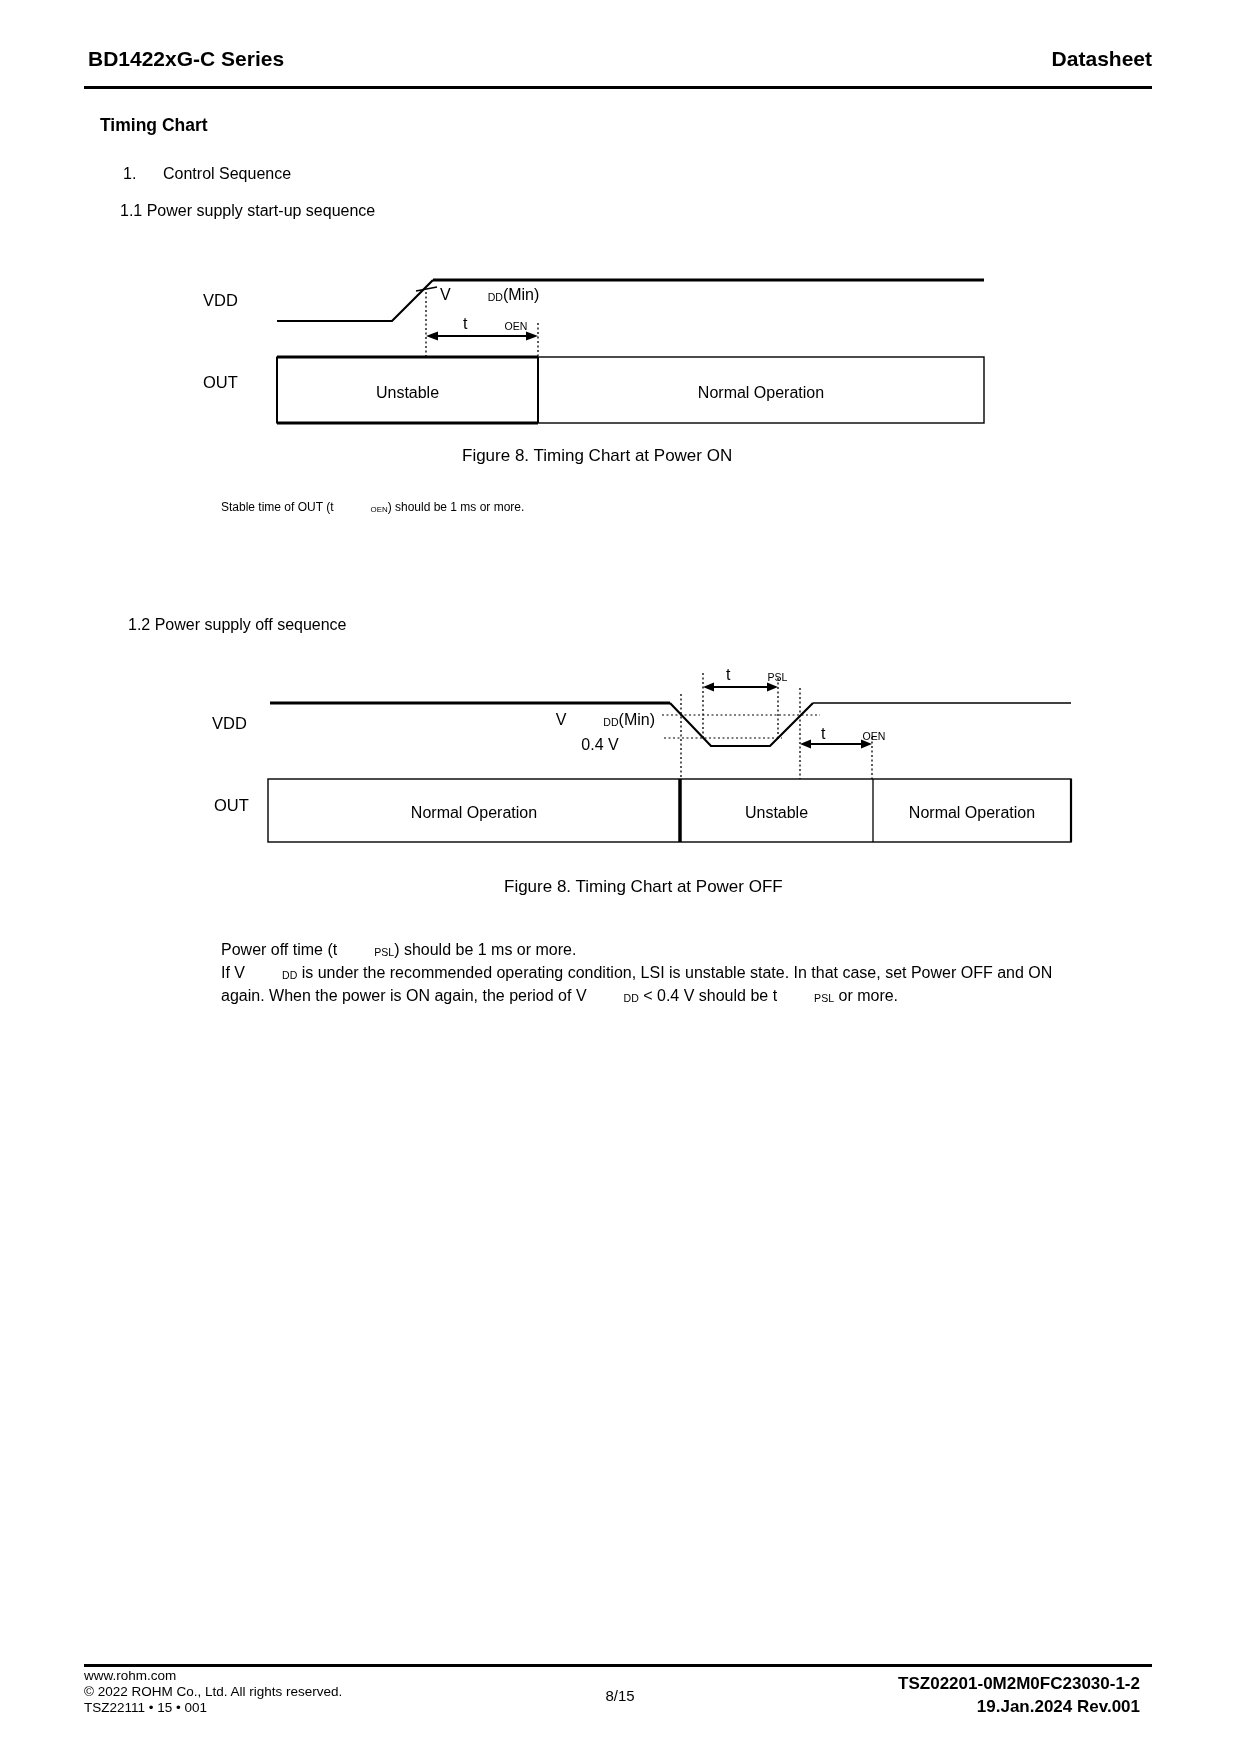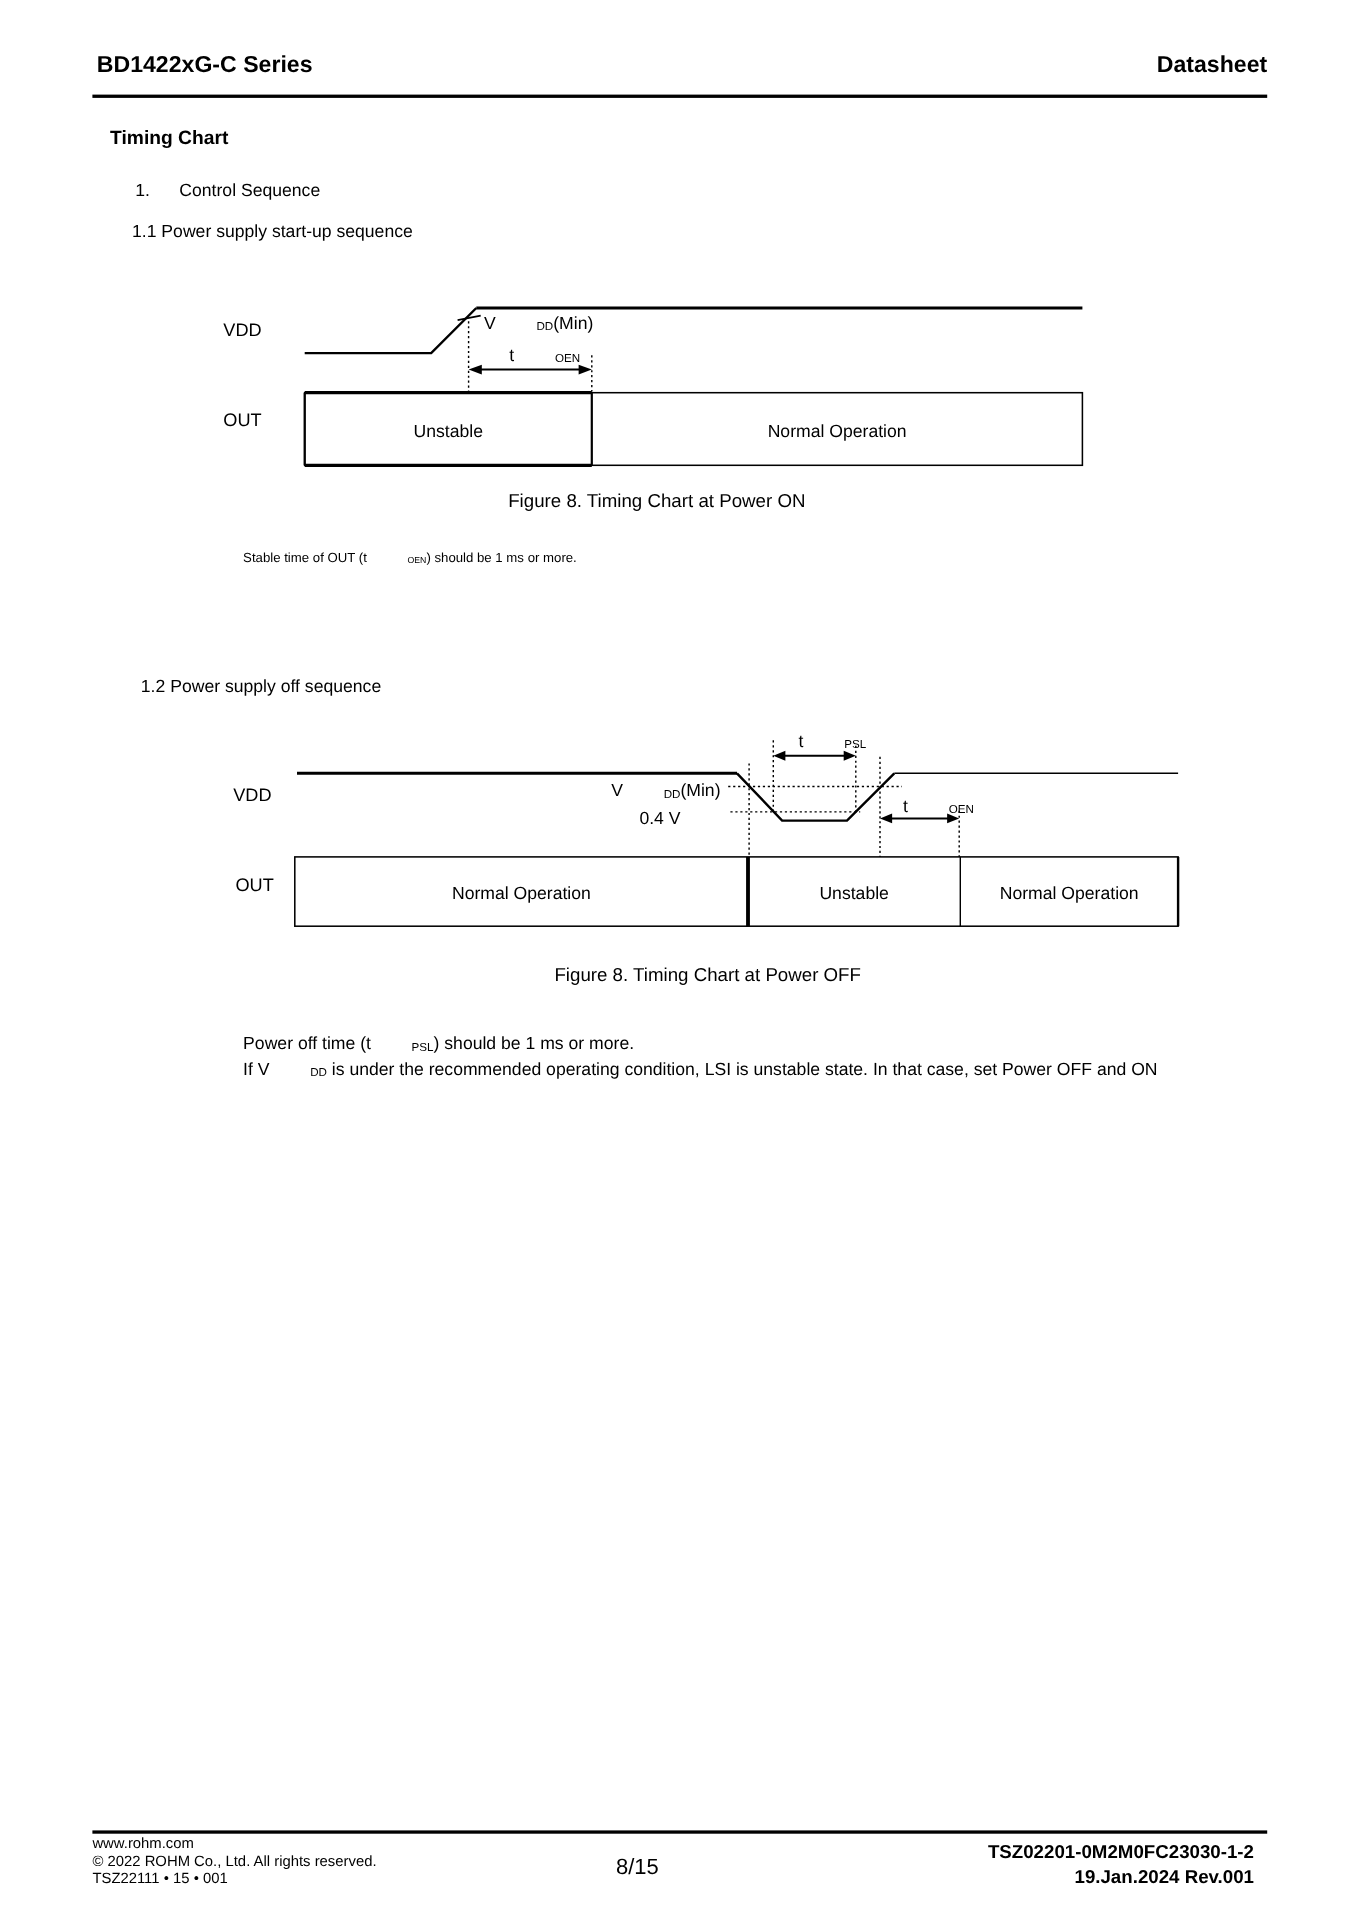--- a/index.html
+++ b/index.html
@@ -20,21 +20,21 @@
   .sub11 { left:120px; top:202px; font-size:16px; }
   .sub12 { left:128px; top:616px; font-size:16px; }
   .sig-label { font-size:16.5px; }
   .dlabel { font-size:16px; }
   .cell-text { position:absolute; text-align:center; font-size:16px; white-space:nowrap; }
   .caption { font-size:17px; }
   .note { font-size:12px; }
   .para { position:absolute; left:221px; top:938px; font-size:16px; line-height:23px; }
   svg { position:absolute; left:0; overflow:visible; }
   .ftr-left { left:84px; top:1668px; font-size:13.5px; line-height:16px; white-space:nowrap; }
-  .ftr-page { left:560px; top:1687px; width:120px; font-size:20px; }
+  .ftr-page { left:560px; top:1687px; width:120px; text-align:center; font-size:15px; }
   .ftr-right { right:100px; top:1672px; text-align:right; font-size:17px; font-weight:bold; line-height:23px; white-space:nowrap; }
 </style>
 </head>
 <body>
 
 <div class="abs hdr-title">BD1422xG-C Series</div>
 <div class="abs hdr-doc">Datasheet</div>
 <div class="rule" style="left:84px; top:86px; width:1068px; height:3px;"></div>
 
 <div class="abs h-timing">Timing Chart</div>
@@ -99,20 +99,21 @@
 <div class="abs dlabel" style="left:821px; top:725px;"><span>t</span><sub>OEN</sub></div>
 <div class="abs sig-label" style="left:214px; top:796px;">OUT</div>
 <div class="cell-text" style="left:268px; top:804px; width:412px;">Normal Operation</div>
 <div class="cell-text" style="left:680px; top:804px; width:193px;">Unstable</div>
 <div class="cell-text" style="left:873px; top:804px; width:198px;">Normal Operation</div>
 <div class="abs caption" style="left:462px; top:877px;margin-left:42px;">Figure 8. Timing Chart at Power OFF</div>
 
 <div class="para">
   <div><span>Power off time (t</span><sub>PSL</sub><span>) should be 1 ms or more.</span></div>
   <div><span>If V</span><sub>DD</sub><span> is under the recommended operating condition, LSI is unstable state. In that case, set Power OFF and ON</span></div>
+  <div><span>again. When the power is ON again, the period of V</span><sub>DD</sub><span> &lt; 0.4 V should be t</span><sub>PSL</sub><span> or more.</span></div>
 </div>
 
 <div class="rule" style="left:84px; top:1664px; width:1068px; height:3px;"></div>
 <div class="abs ftr-left">
   <div>www.rohm.com</div>
   <div>© 2022 ROHM Co., Ltd. All rights reserved.</div>
   <div>TSZ22111 • 15 • 001</div>
 </div>
 <div class="abs ftr-page">8/15</div>
 <div class="abs ftr-right">

